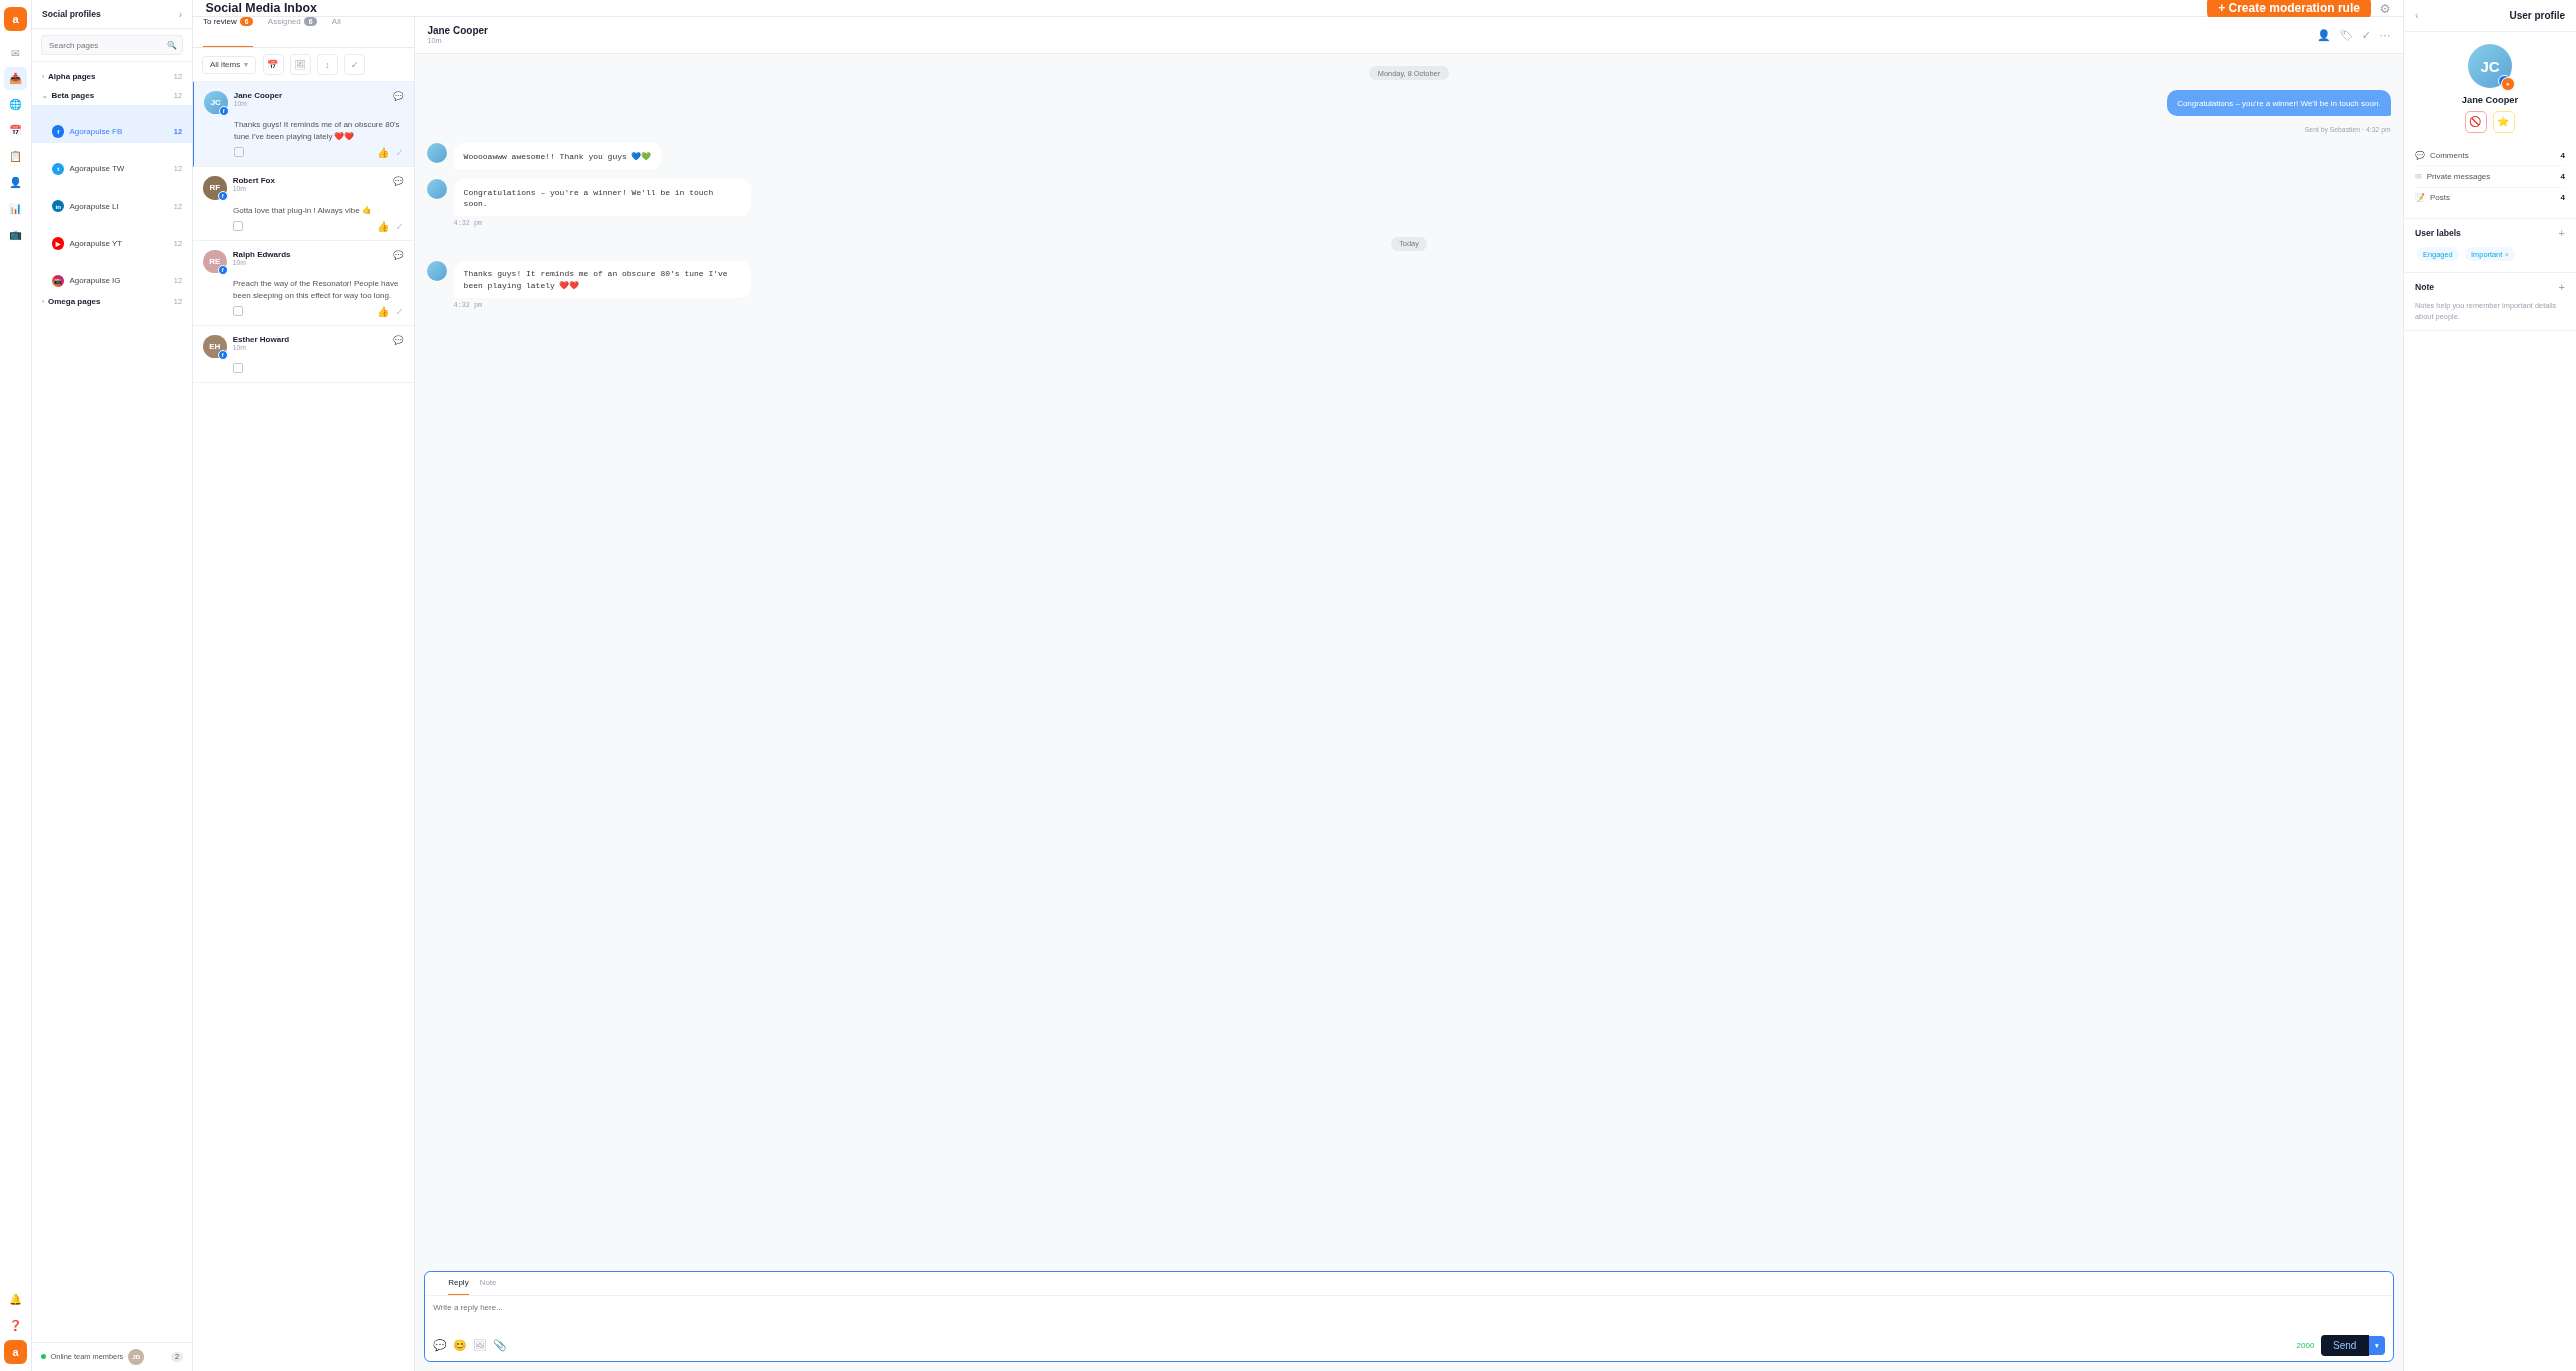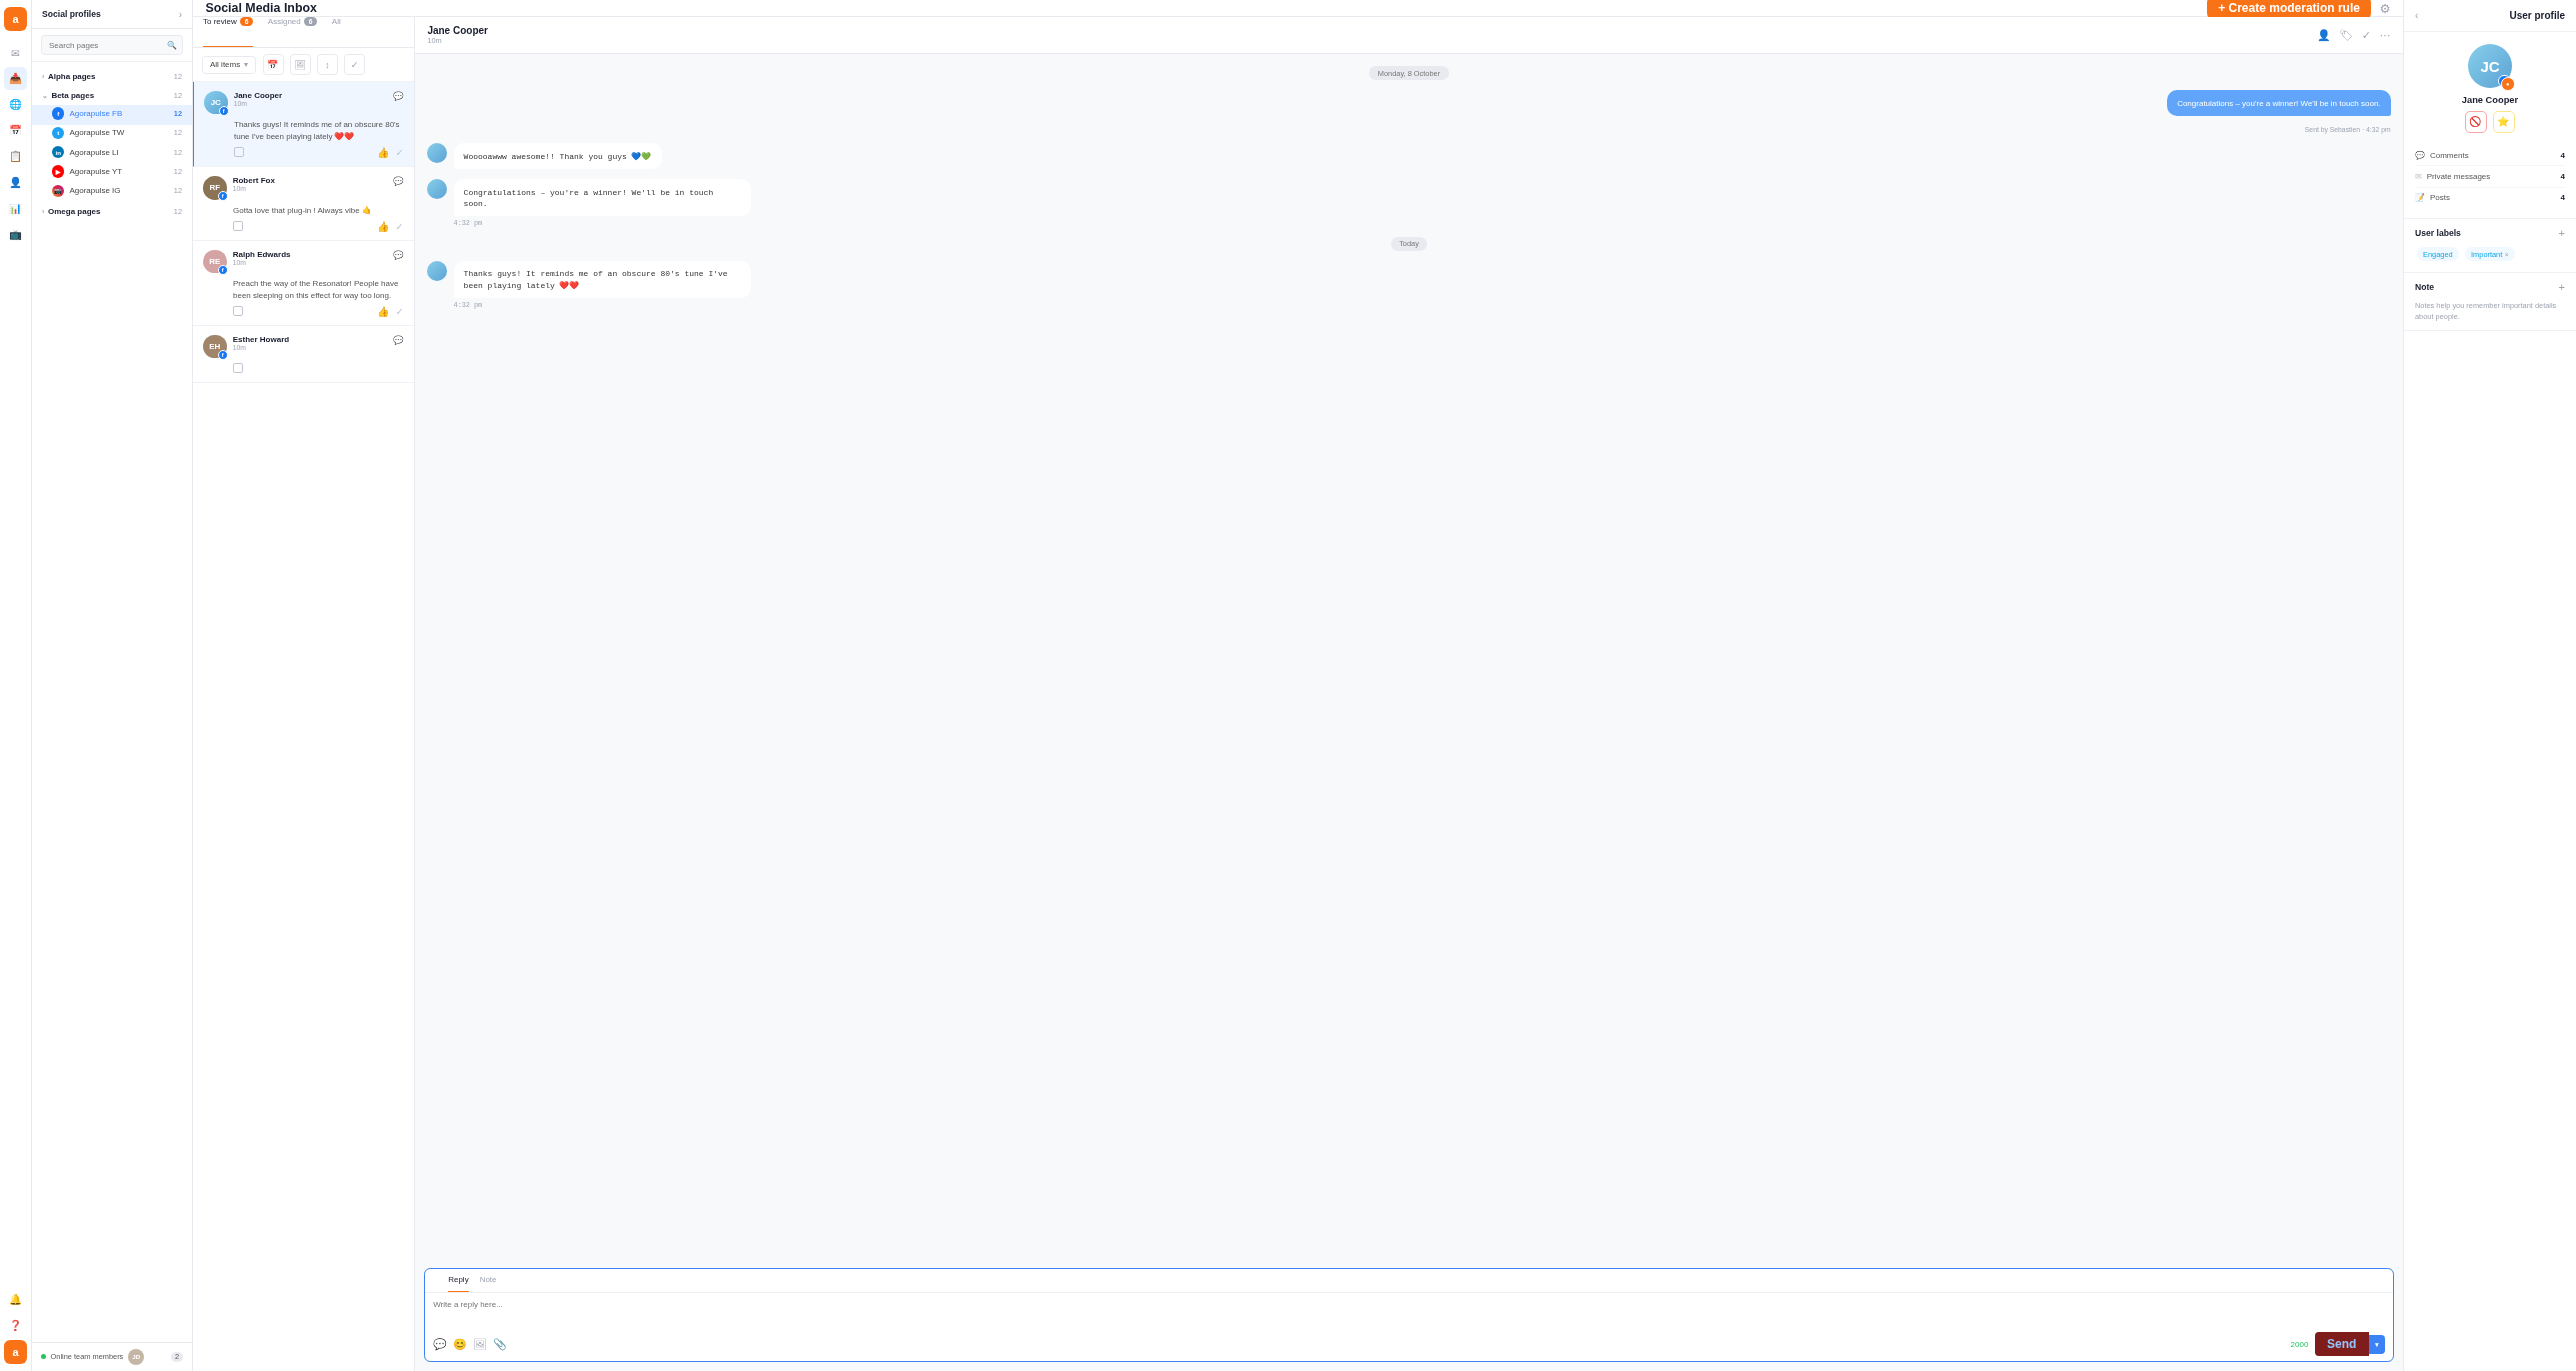--- a/index.html
+++ b/index.html
@@ -64,21 +64,21 @@
     .sidebar-nav { overflow-y: auto; flex: 1; padding: 5px 0; }
     .nav-group { padding: 0; }
     .nav-group-header {
       display: flex; align-items: center; justify-content: space-between;
       padding: 5px 10px; cursor: pointer; color: #1a1d2e; font-weight: 600; font-size: 8px;
     }
     .nav-group-header .count { color: #9ea3b0; font-size: 7.4px; font-weight: 400; }
     .nav-group-header .chevron { color: #9ea3b0; font-size: 6.8px; }
     .nav-item {
       display: flex; align-items: center; justify-content: space-between;
-      padding: 2px 10px 5px 20px; cursor: pointer; color: #444;
+      padding: 20px 10px 5px 20px; cursor: pointer; color: #444;
       font-size: 8px;
     }
     .nav-item.active { background: #e8f1ff; color: #3b82f6; font-weight: 500; }
     .nav-item .item-left { display: flex; align-items: center; gap: 5px; }
     .nav-item .platform-icon { width: 12.4px; height: 12.4px; border-radius: 50%; display: flex; align-items: center; justify-content: center; font-size: 6.2px; font-weight: 700; }
     .nav-item .platform-icon.fb { background: #1877f2; color: #fff; }
     .nav-item .platform-icon.tw { background: #1da1f2; color: #fff; }
     .nav-item .platform-icon.li { background: #0077b5; color: #fff; }
     .nav-item .platform-icon.yt { background: #ff0000; color: #fff; }
     .nav-item .platform-icon.ig { background: linear-gradient(45deg,#f09433,#e6683c,#dc2743,#cc2366,#bc1888); color: #fff; }
@@ -235,22 +235,22 @@
     .reply-input { padding: 7.4px 8.6px; }
     .reply-input textarea {
       width: 100%; border: none; outline: none; resize: none;
       font-size: 8px; color: #888; background: transparent; font-family: inherit;
     }
     .reply-footer { display: flex; align-items: center; padding: 5px 8.6px; gap: 6.2px; }
     .reply-tool-icon { color: #9ea3b0; cursor: pointer; font-size: 11px; }
     .reply-char-count { margin-left: auto; font-size: 8px; color: #22c55e; font-weight: 500; }
     .send-btn-wrap { display: flex; align-items: center; }
     .send-btn {
-      background: #7f1d1d; color: #93c5fd; border: none; border-radius: 3.7px 0 0 3.7px;
-      padding: 5px 12.4px; font-size: 12px; font-weight: 700; cursor: pointer;
+      background: #0f172a; color: #93c5fd; border: none; border-radius: 3.7px 0 0 3.7px;
+      padding: 5px 12.4px; font-size: 10px; font-weight: 400; cursor: pointer;
     }
     .send-dropdown {
       background: #3b82f6; color: #fff; border: none; border-radius: 0 3.7px 3.7px 0;
       padding: 5px 6.2px; cursor: pointer; font-size: 7.4px;
     }
 
     
     .user-profile-panel {
       width: 173px;
       background: #fff;

